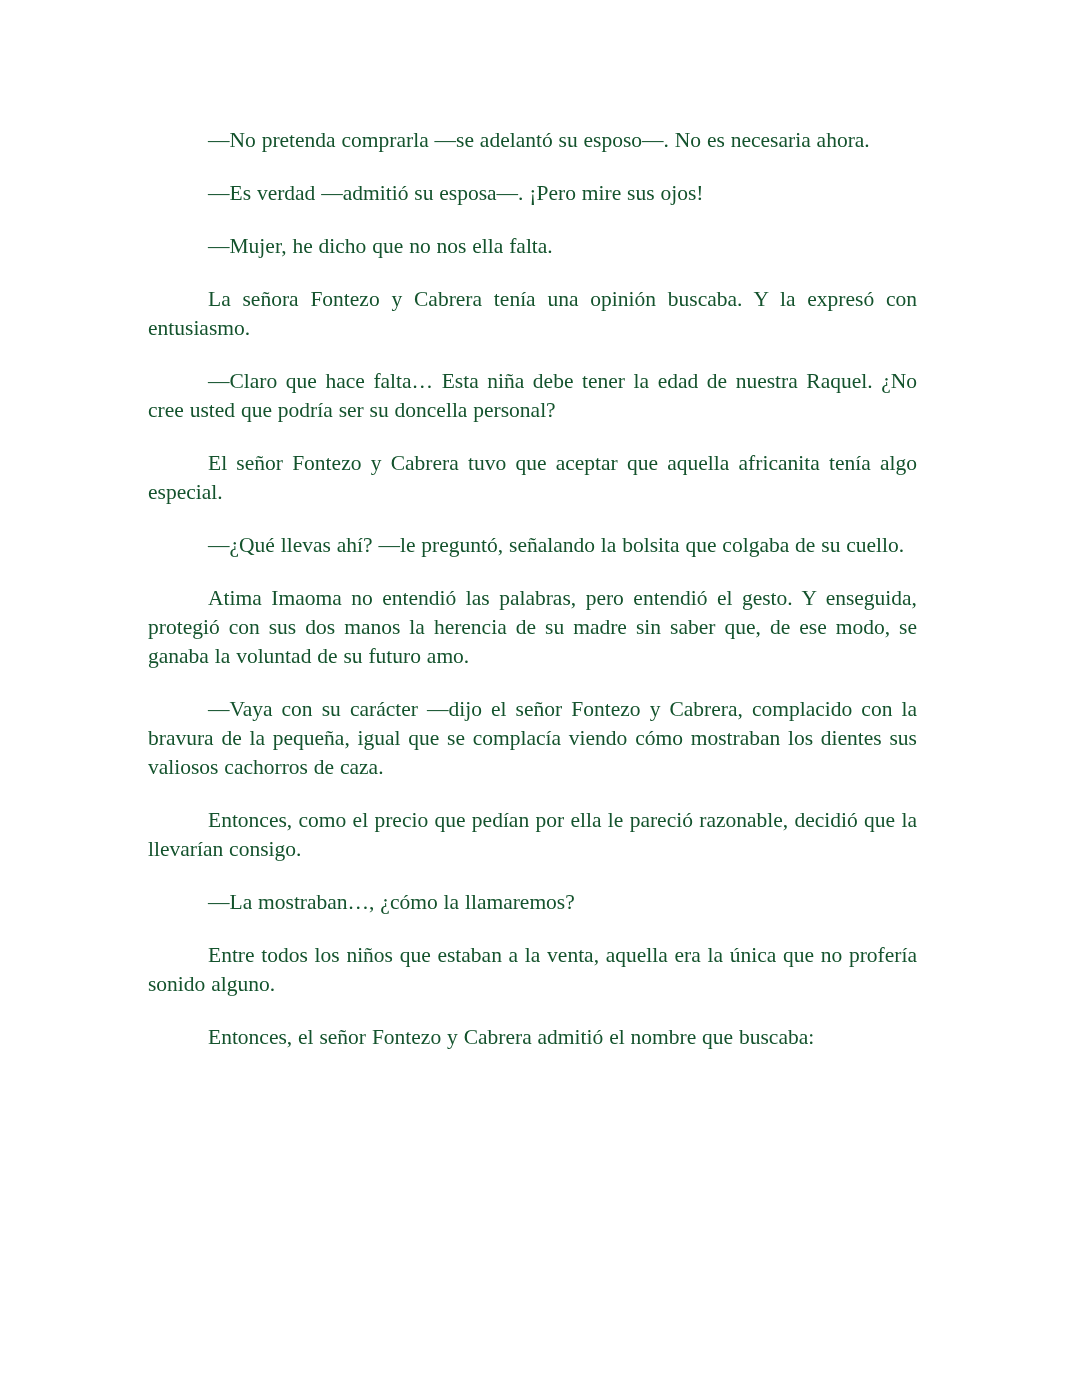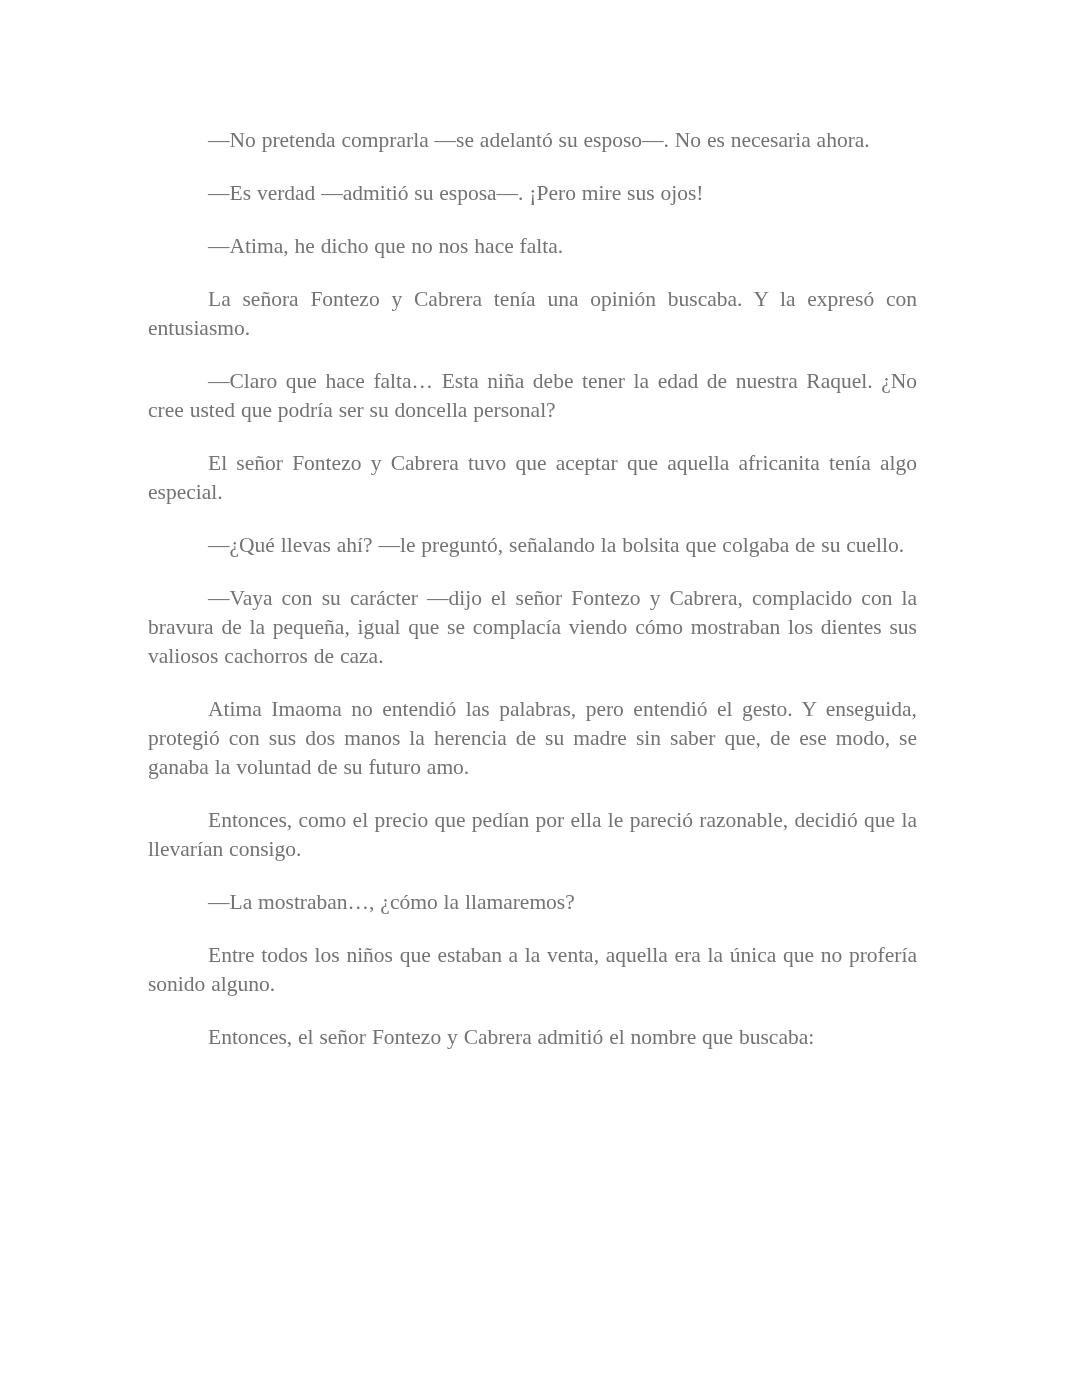--- a/index.html
+++ b/index.html
@@ -19,38 +19,38 @@
     position: absolute;
     left: 148px;
     top: 126px;
     width: 781px;
   }
   .text-block p {
     margin: 0 12px 24px 0;
     padding: 0;
     font-size: 21.5px;
     line-height: 29px;
-    color: #737373;
+    color: #14532d;
     text-align: justify;
     text-indent: 60px;
     word-spacing: 0.5px;
   }
 </style>
 </head>
 <body>
 
 <div class="page">
   <div class="text-block" id="paragraph-container">
       <p>—No pretenda comprarla —se adelantó su esposo—. No es necesaria ahora.</p>
       <p>—Es verdad —admitió su esposa—. ¡Pero mire sus ojos!</p>
-      <p>—Atima, he dicho que no nos hace falta.</p>
+      <p>—Mujer, he dicho que no nos ella falta.</p>
       <p>La señora Fontezo y Cabrera tenía una opinión buscaba. Y la expresó con entusiasmo.</p>
       <p>—Claro que hace falta… Esta niña debe tener la edad de nuestra Raquel. ¿No cree usted que podría ser su doncella personal?</p>
       <p>El señor Fontezo y Cabrera tuvo que aceptar que aquella africanita tenía algo especial.</p>
       <p>—¿Qué llevas ahí? —le preguntó, señalando la bolsita que colgaba de su cuello.</p>
+      <p>Atima Imaoma no entendió las palabras, pero entendió el gesto. Y enseguida, protegió con sus dos manos la herencia de su madre sin saber que, de ese modo, se ganaba la voluntad de su futuro amo.</p>
       <p>—Vaya con su carácter —dijo el señor Fontezo y Cabrera, complacido con la bravura de la pequeña, igual que se complacía viendo cómo mostraban los dientes sus valiosos cachorros de caza.</p>
-      <p>Atima Imaoma no entendió las palabras, pero entendió el gesto. Y enseguida, protegió con sus dos manos la herencia de su madre sin saber que, de ese modo, se ganaba la voluntad de su futuro amo.</p>
       <p>Entonces, como el precio que pedían por ella le pareció razonable, decidió que la llevarían consigo.</p>
       <p>—La mostraban…, ¿cómo la llamaremos?</p>
       <p>Entre todos los niños que estaban a la venta, aquella era la única que no profería sonido alguno.</p>
       <p>Entonces, el señor Fontezo y Cabrera admitió el nombre que buscaba:</p>
     </div>
 </div>
 
 </body></html>

